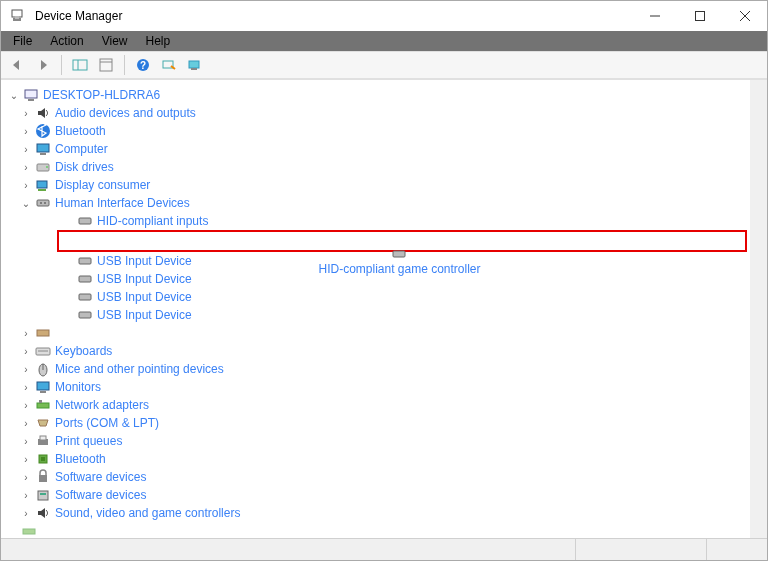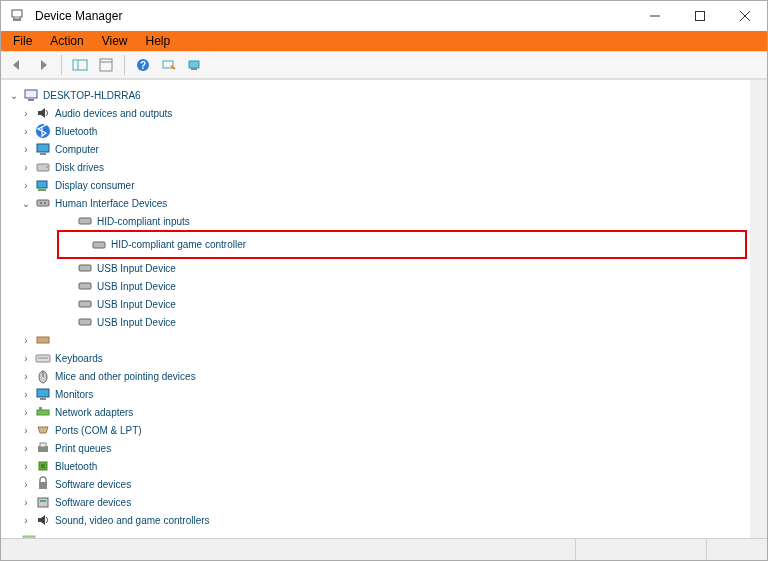--- a/index.html
+++ b/index.html
@@ -30,21 +30,21 @@
     width: 45px; height: 30px;
     display: flex; align-items: center; justify-content: center;
     color: #333;
   }
   .menubar {
     height: 20px;
     display: flex;
     align-items: center;
     gap: 2px;
     padding: 0 4px;
-    background: #f97316;
+    background: #737373;
   }
   .menu-item { padding: 2px 8px; font-size: 12px; }
   .toolbar {
     height: 28px;
     border-top: 1px solid #e0e0e0;
     border-bottom: 1px solid #e0e0e0;
     background: #f6f6f6;
     display: flex;
     align-items: center;
     gap: 2px;
@@ -78,31 +78,32 @@
     color: #666; font-size: 10px;
     flex-shrink: 0;
   }
   .arrow.empty { visibility: hidden; }
   .node-icon {
     width: 16px; height: 16px;
     display: inline-flex; align-items: center; justify-content: center;
     margin: 0 4px 0 2px;
     flex-shrink: 0;
   }
-  .node-label { font-size: 10px; color: #0c4a6e; }
+  .node-label { font-size: 12px; color: #3b82f6; }
   .indent-0 { padding-left: 4px; }
   .indent-1 { padding-left: 16px; }
   .indent-3 { padding-left: 58px; }
   .highlighted {
     border: 2px solid #e60000;
-    padding: 0 6px 0 16px;
-    height: 29px;
+    padding: 0 6px 0 1px;
+    height: 22px;
     margin-left: 54px;
     display: flex;
     align-items: center;
+    flex-direction: column;
   }
   .statusbar {
     height: 22px;
     border-top: 1px solid #d0d0d0;
     background: #f0f0f0;
     display: flex;
   }
   .status-sep { border-left: 1px solid #d0d0d0; height: 100%; }
   .status-pane1 { flex: 1; }
   .status-pane2 { width: 130px; }

